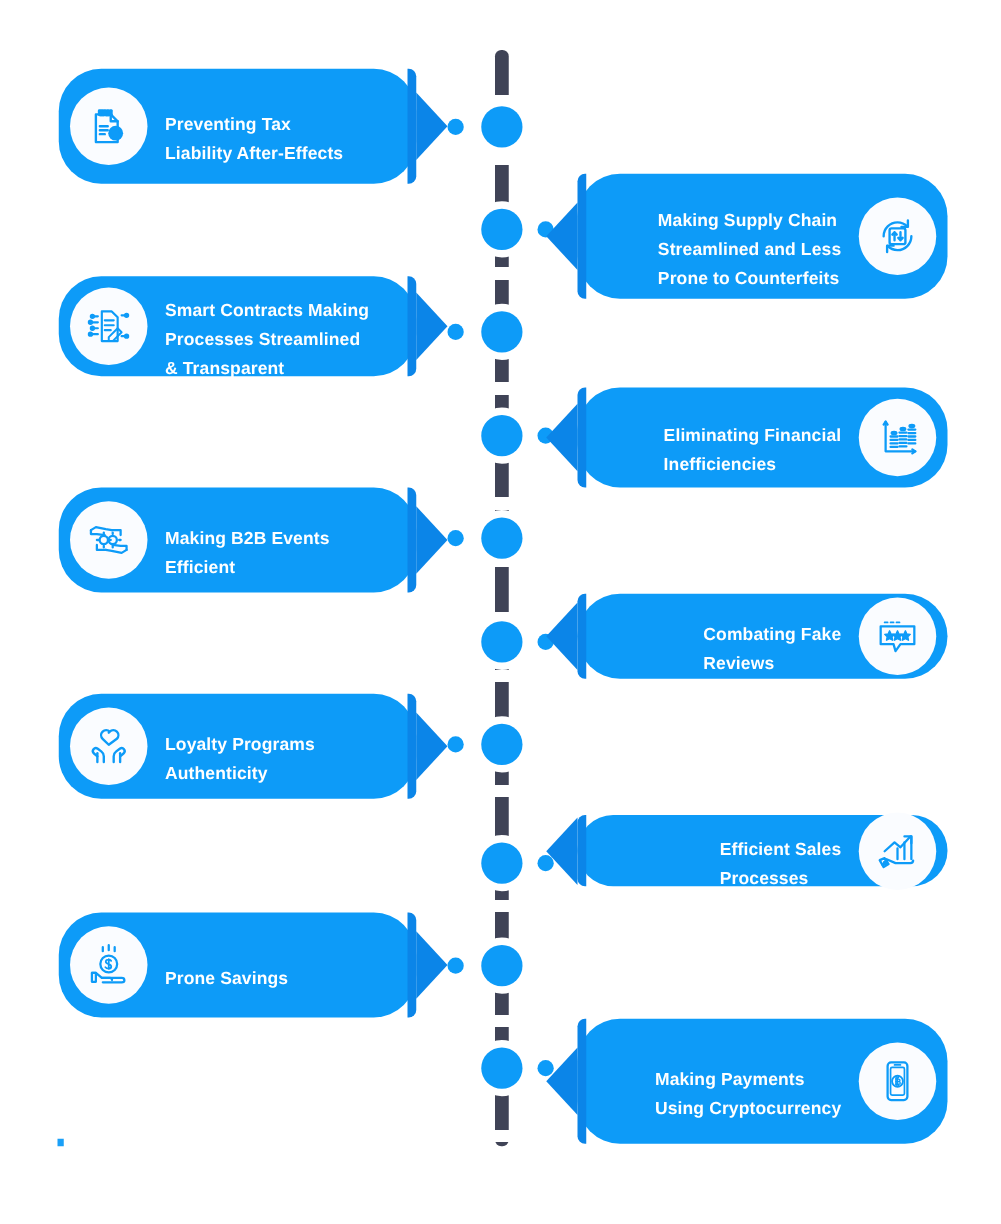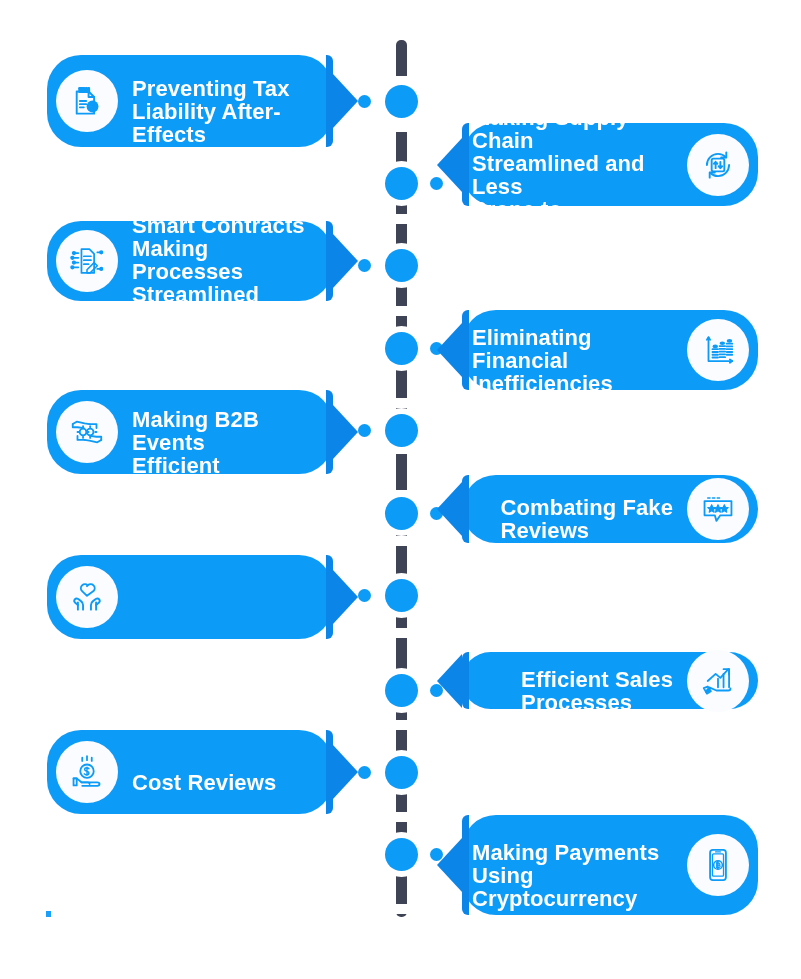--- a/index.html
+++ b/index.html
@@ -65,21 +65,21 @@
     width:62px;height:62px;border-radius:50%;
     background:#fafcff;
     display:flex;align-items:center;justify-content:center;
   }
   .card.left .bubble{ margin-left:9px; }
   .card.right .bubble{ margin-right:9px; }
   .bubble svg{ width:38px;height:38px; display:block;}
 
   .label{
     color:#ffffff;
-    font-size:22px;
+    font-size:14px;
     font-weight:600;
     line-height:23px;
     letter-spacing:.1px;
     position:relative;
     z-index:2;
     margin-top:20px;
   }
   .card.left .label{ margin-left:14px; padding-right:12px;}
   .card.right .label{ margin-right:14px; padding-left:10px; }
 
@@ -127,21 +127,21 @@
         <path d="M15 24h8M15 28h8M15 32h5"></path>
         <circle cx="31" cy="31" r="7.5" fill="#0d9bf8" stroke="none"></circle>
         <text x="31" y="35" font-size="9" font-family="Liberation Sans, sans-serif" font-weight="bold" fill="#ffffff" text-anchor="middle">%</text>
       </svg>
     </div>
     <div class="label">Preventing Tax<br>Liability After-Effects</div>
     <div class="edge"></div>
     <div class="arrow"></div>
   </div>
 
-  <div class="card right" style="top:123px;height:83px">
+  <div class="card right" style="top:139px;height:100px">
     <div class="label">Making Supply Chain<br>Streamlined and Less<br>Prone to Counterfeits</div>
     <div class="bubble">
       <svg viewBox="0 0 48 48" fill="none" stroke="#0d9bf8" stroke-width="2.4" stroke-linecap="round" stroke-linejoin="round">
         <path d="M10 24a14 14 0 0 1 14-14 14 14 0 0 1 10 4.2"></path>
         <path d="M34.5 8v6.5H28"></path>
         <path d="M38 24a14 14 0 0 1-14 14 14 14 0 0 1-10-4.2"></path>
         <path d="M13.5 40v-6.5H20"></path>
         <rect x="16" y="16" width="16" height="16" rx="2"></rect>
         <path d="M21 28V20M21 20l-2.2 2.4M21 20l2.2 2.4"></path>
         <path d="M27 20v8M27 28l-2.2-2.4M27 28l2.2-2.4"></path>
@@ -228,20 +228,21 @@
   <div class="card left" style="top:555px;height:84px">
     <div class="bubble">
       <svg viewBox="0 0 48 48" fill="none" stroke="#0d9bf8" stroke-width="2.4" stroke-linecap="round" stroke-linejoin="round">
         <path d="M24 22.5l-6.2-6c-2-2-2-5.2 0-7.2s5.2-2 7.2 0l-1 1 1-1c2-2 5.2-2 7.2 0s2 5.2 0 7.2z"></path>
         <path d="M19 40v-6c0-2-1-3.6-2.6-4.8l-3.5-2.6c-1.4-1-3.3-.8-4.3.5-1 1.3-.8 3.1.5 4.2l3.4 2.9"></path>
         <path d="M12.5 40V31"></path>
         <path d="M29 40v-6c0-2 1-3.6 2.6-4.8l3.5-2.6c1.4-1 3.3-.8 4.3.5 1 1.3.8 3.1-.5 4.2l-3.4 2.9"></path>
         <path d="M35.5 40V31"></path>
       </svg>
     </div>
+    <div class="label">Loyalty Programs<br>Authenticity</div>
     <div class="edge"></div>
     <div class="arrow"></div>
   </div>
 
   <div class="card right" style="top:652px;height:57px">
     <div class="label">Efficient Sales<br>Processes</div>
     <div class="bubble">
       <svg viewBox="0 0 48 48" fill="none" stroke="#0d9bf8" stroke-width="2.3" stroke-linecap="round" stroke-linejoin="round">
         <path d="M24 32V21M31 32V15M38 32V9"></path>
         <path d="M11 24l10-9 6 5 10-11"></path>
@@ -259,21 +260,21 @@
     <div class="bubble">
       <svg viewBox="0 0 48 48" fill="none" stroke="#0d9bf8" stroke-width="2.3" stroke-linecap="round" stroke-linejoin="round">
         <path d="M18 10V6M24 9V4M30 10V6"></path>
         <circle cx="24" cy="23" r="8.5"></circle>
         <path d="M24 18v10M26.5 19.8c-.8-.9-1.7-1.2-2.8-1.2-1.6 0-2.7.9-2.7 2.2 0 2.9 5.5 1.6 5.5 4.6 0 1.4-1.2 2.3-2.9 2.3-1.2 0-2.3-.5-3-1.4" stroke-width="1.8"></path>
         <path d="M7 32h4l6 5h8c1.3 0 2.3 1 2.3 2.2"></path>
         <path d="M7 32v9h4v-9z"></path>
         <path d="M17 37h20c1.5 0 2.8 1 2.8 2.3 0 1.3-1.2 2.2-2.7 2.2H18"></path>
       </svg>
     </div>
-    <div class="label">Cost Reviews</div>
+    <div class="label">Prone Savings</div>
     <div class="edge"></div>
     <div class="arrow"></div>
   </div>
 
   <div class="card right" style="top:815px;height:100px">
     <div class="label">Making Payments<br>Using Cryptocurrency</div>
     <div class="bubble">
       <svg viewBox="0 0 48 48" fill="none" stroke="#0d9bf8" stroke-width="2.3" stroke-linecap="round" stroke-linejoin="round">
         <rect x="14" y="5" width="20" height="38" rx="3.5"></rect>
         <rect x="17" y="10" width="14" height="28" rx="1.5" stroke-width="1.7"></rect>

